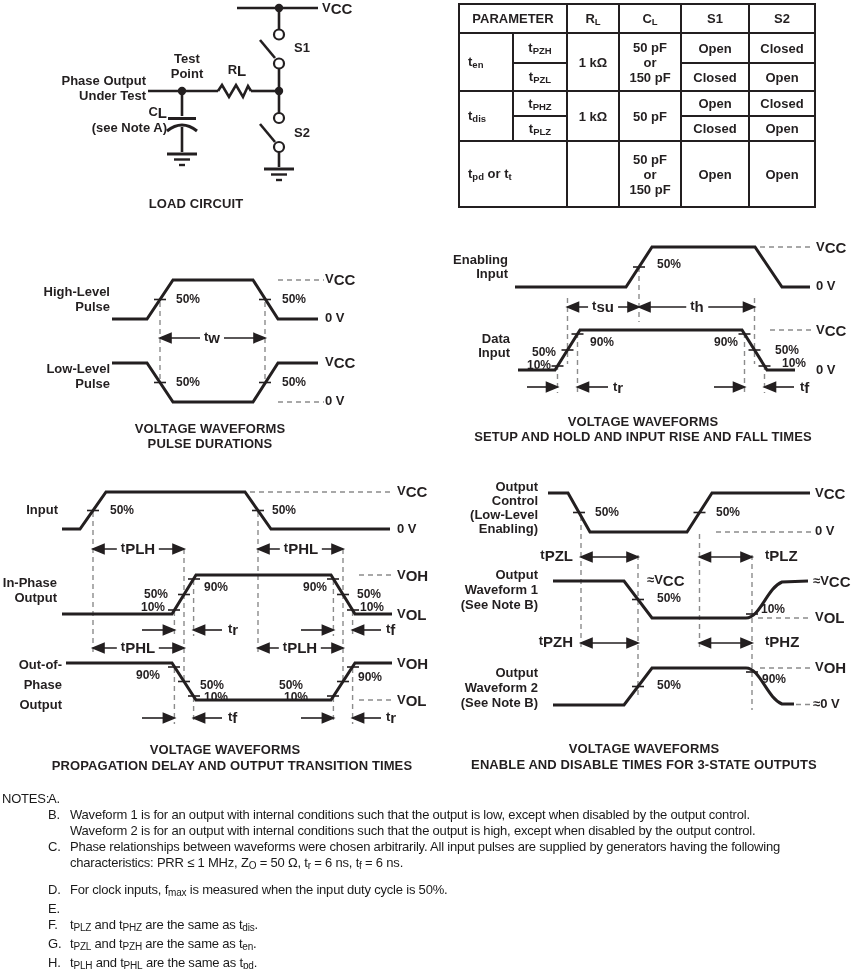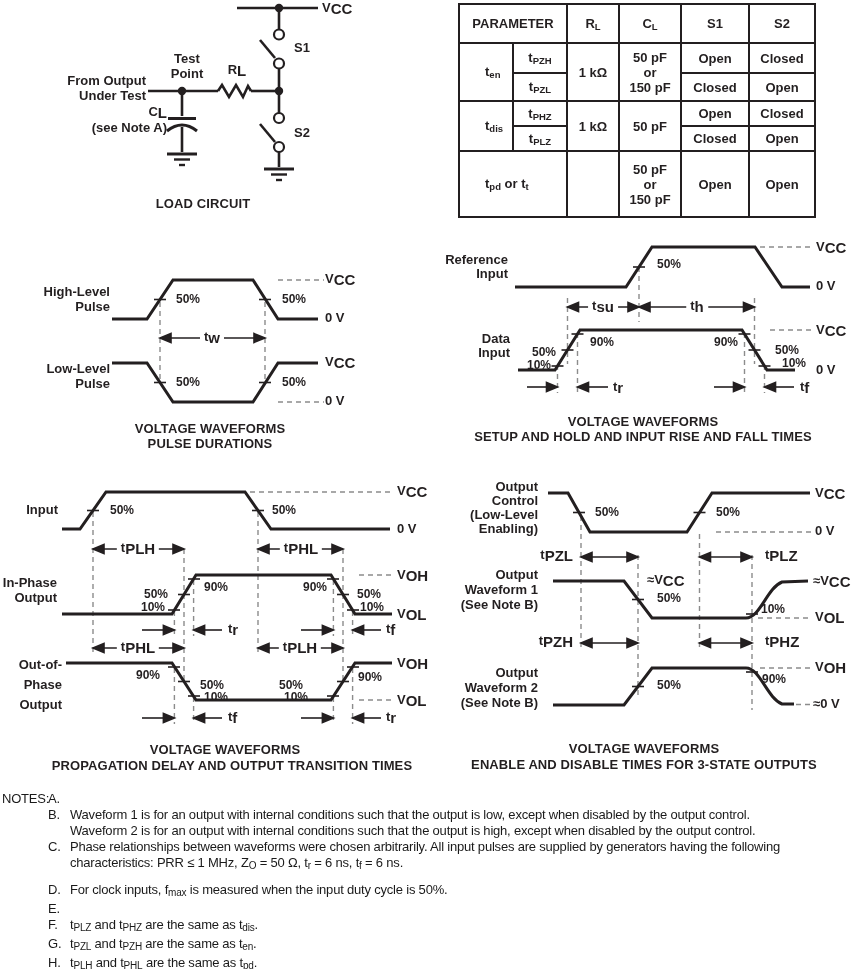--- a/index.html
+++ b/index.html
@@ -10,21 +10,21 @@
   .lbl{position:absolute;font-weight:bold;font-size:13px;line-height:13px;color:#231f20;white-space:nowrap;}
   .lbl sub{font-size:15px;line-height:9px;vertical-align:-2px;letter-spacing:0;}
   .a-c{transform:translateX(-50%);}
   .a-r{transform:translateX(-100%);}
   .sm{font-size:12px;line-height:12px;text-align:center;}
   .cap{font-size:13px;letter-spacing:0.1px;}
   .onln{background:#fff;padding:0 4px;}
   .ptable{position:absolute;left:458px;top:3px;border-collapse:collapse;font-weight:bold;font-size:13px;color:#231f20;text-align:center;table-layout:fixed;}
   .ptable td,.ptable th{border:2px solid #231f20;padding:0 3px;vertical-align:middle;}
   .ptable sub{font-size:9.5px;vertical-align:-2px;}
-  .ptable .pl{text-align:left;padding-left:25px;}
+  .ptable .pl{text-align:left;padding-left:8px;}
   .notes{position:absolute;left:2px;top:791px;width:858px;color:#1a1a1a;}
   .note-line{display:flex;white-space:nowrap;font-size:13px;line-height:16px;letter-spacing:-0.2px;}
   .note-line sub{font-size:10px;vertical-align:-2px;}
   .np{width:46px;flex:none;}
   .nl{width:22px;flex:none;}
   .gap{margin-top:8px;}
 </style>
 </head>
 <body>
 
@@ -68,39 +68,39 @@
         <circle cx="279" cy="63.5" r="5"></circle>
         <circle cx="279" cy="118" r="5"></circle>
         <circle cx="279" cy="147" r="5"></circle>
       </g>
     </svg>
   <div class="lbl" style="left: 322px; top: 1px;">V<sub>CC</sub></div>
       <div class="lbl" style="left: 294px; top: 41px;">S1</div>
       <div class="lbl" style="left: 294px; top: 126px;">S2</div>
       <div class="lbl a-c" style="left: 187px; top: 52px;">Test</div>
       <div class="lbl a-c" style="left: 187px; top: 67px;">Point</div>
-      <div class="lbl a-r" style="left: 146px; top: 74px;">From Output</div>
+      <div class="lbl a-r" style="left: 146px; top: 74px;">Phase Output</div>
       <div class="lbl a-r" style="left: 146px; top: 89px;">Under Test</div>
       <div class="lbl a-c" style="left: 237px; top: 63px;">R<sub>L</sub></div>
       <div class="lbl a-r" style="left: 167px; top: 105px;">C<sub>L</sub></div>
       <div class="lbl a-r" style="left: 167px; top: 121px;">(see Note A)</div>
-      <div class="lbl cap a-c" style="left: 203px; top: 197px; text-align: right;">LOAD CIRCUIT</div>
+      <div class="lbl cap a-c" style="left: 196px; top: 197px; text-align: right;">LOAD CIRCUIT</div>
     </div>
 
   <table class="ptable">
     <colgroup>
       <col style="width:54px">
         <col style="width:54px">
         <col style="width:52px">
       <col style="width:62px">
         <col style="width:68px">
         <col style="width:66px">
     </colgroup>
     <tbody>
-        <tr style="height:39px">
+        <tr style="height:29px">
       <th colspan="2">PARAMETER</th>
       <th>R<sub>L</sub></th>
       <th>C<sub>L</sub></th>
       <th>S1</th>
       <th>S2</th>
     </tr>
     <tr style="height:30px">
       <td rowspan="2" class="pl">t<sub>en</sub></td>
       <td>t<sub>PZH</sub></td>
       <td rowspan="2">1 kΩ</td>
@@ -223,21 +223,21 @@
         <line x1="97" y1="157" x2="118" y2="157"></line>
         <polygon points="127.5,157 116.5,152.5 116.5,161.5"></polygon>
         <line x1="157" y1="157" x2="178" y2="157"></line>
         <polygon points="147.5,157 158.5,152.5 158.5,161.5"></polygon>
         <line x1="284" y1="157" x2="305" y2="157"></line>
         <polygon points="314.5,157 303.5,152.5 303.5,161.5"></polygon>
         <line x1="344" y1="157" x2="364" y2="157"></line>
         <polygon points="334.5,157 345.5,152.5 345.5,161.5"></polygon>
       </g>
     </svg>
-  <div class="lbl a-r" style="left: 78px; top: 23px;">Reference</div>
+  <div class="lbl a-r" style="left: 78px; top: 23px;">Enabling</div>
       <div class="lbl a-r" style="left: 78px; top: 37px;">Input</div>
       <div class="lbl sm" style="left: 227px; top: 28px;">50%</div>
       <div class="lbl onln a-c" style="left: 173px; top: 69px;">t<sub>su</sub></div>
       <div class="lbl onln a-c" style="left: 267px; top: 69px;">t<sub>h</sub></div>
       <div class="lbl a-r" style="left: 80px; top: 102px;">Data</div>
       <div class="lbl a-r" style="left: 80px; top: 116px;">Input</div>
       <div class="lbl sm a-r" style="left: 126px; top: 116px;">50%</div>
       <div class="lbl sm a-r" style="left: 121px; top: 129px;">10%</div>
       <div class="lbl sm" style="left: 160px; top: 106px;">90%</div>
       <div class="lbl sm a-r" style="left: 308px; top: 106px;">90%</div>

